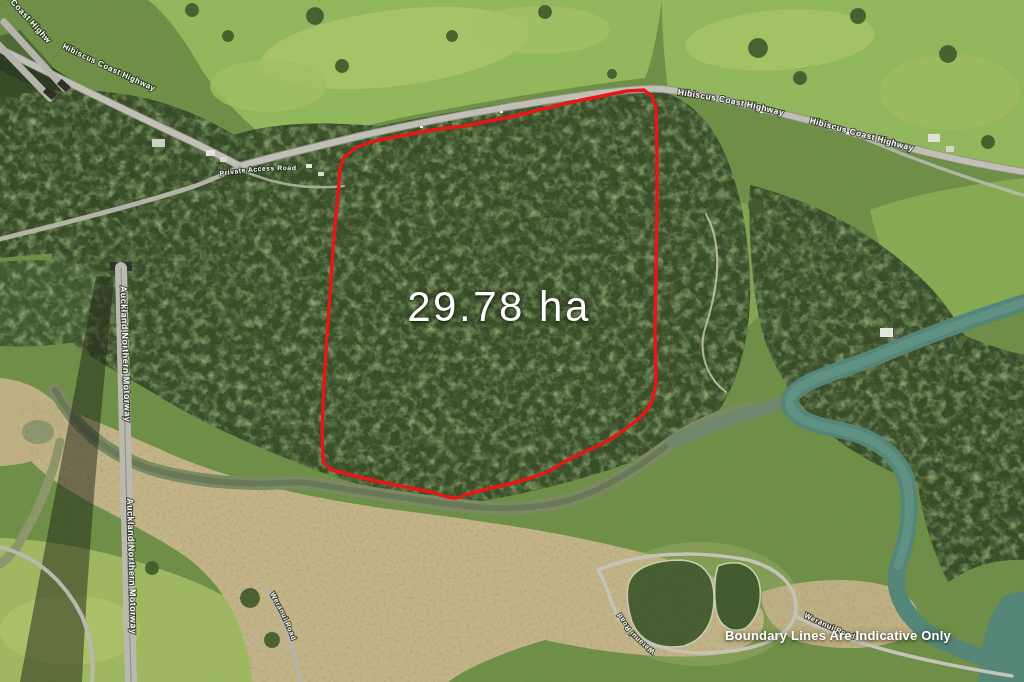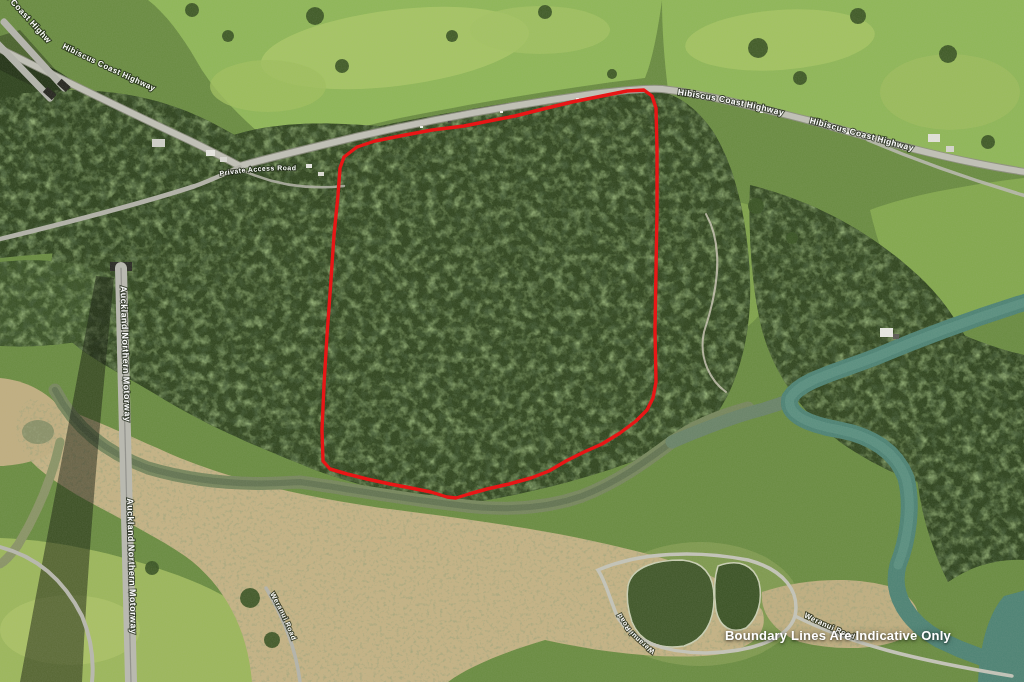--- a/index.html
+++ b/index.html
@@ -193,15 +193,16 @@
     <text class="roadtext" font-size="7"><textPath href="#lp-weranui-loop" startOffset="8%">Weranui Road</textPath></text>
     <text class="roadtext" font-size="7.5"><textPath href="#lp-weranui-spur" startOffset="5%">Weranui Road</textPath></text>
     <text class="roadtext" font-size="7"><textPath href="#lp-weranui-s">Weranui Road</textPath></text>
   </g>
 
   <g fill="none" stroke="#e81616">
     <polyline stroke-width="3.4" stroke-linejoin="round" stroke-linecap="round" points="340,168 344,157 357,147 375,141 400,136 432,130 464,126 494,120 515,116 543,109 572,102 602,96 627,91 644,90 652,96 656,108 657,150 657,210 656,270 655,330 656,382 653,398 647,410 636,421 620,433 602,444 584,452 566,461 549,471 531,478 509,484 487,489 469,494 456,498 447,497 431,492 411,488 390,484 367,479 347,474 330,469 323,461 322,430 324,385 327,335 331,280 334,235 338,195 340,168"></polyline>
   </g>
 </svg>
 
+<div class="map-label area">29.78 ha</div>
 <div class="map-label disc">Boundary Lines Are Indicative Only</div>
 
 </div>
 
 </body></html>

